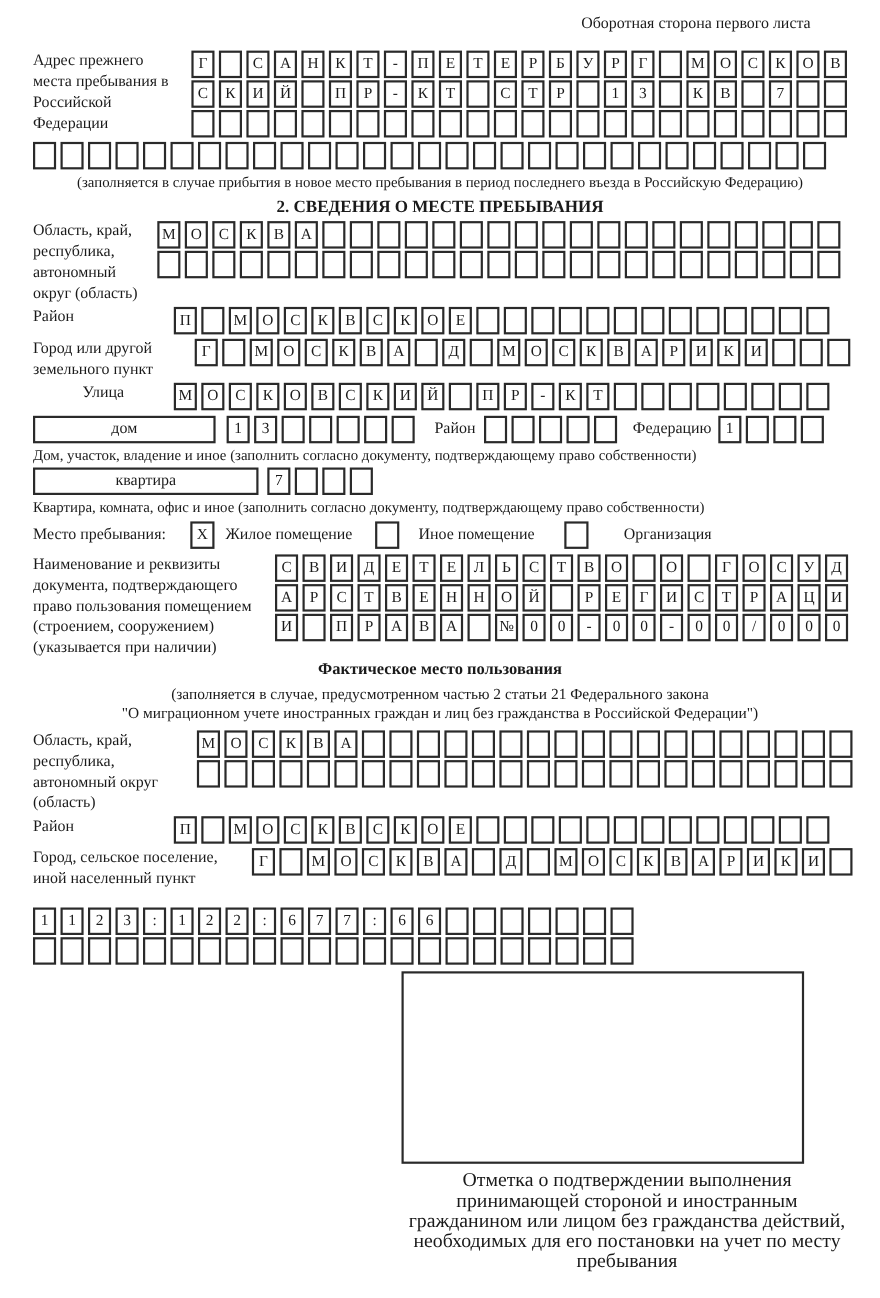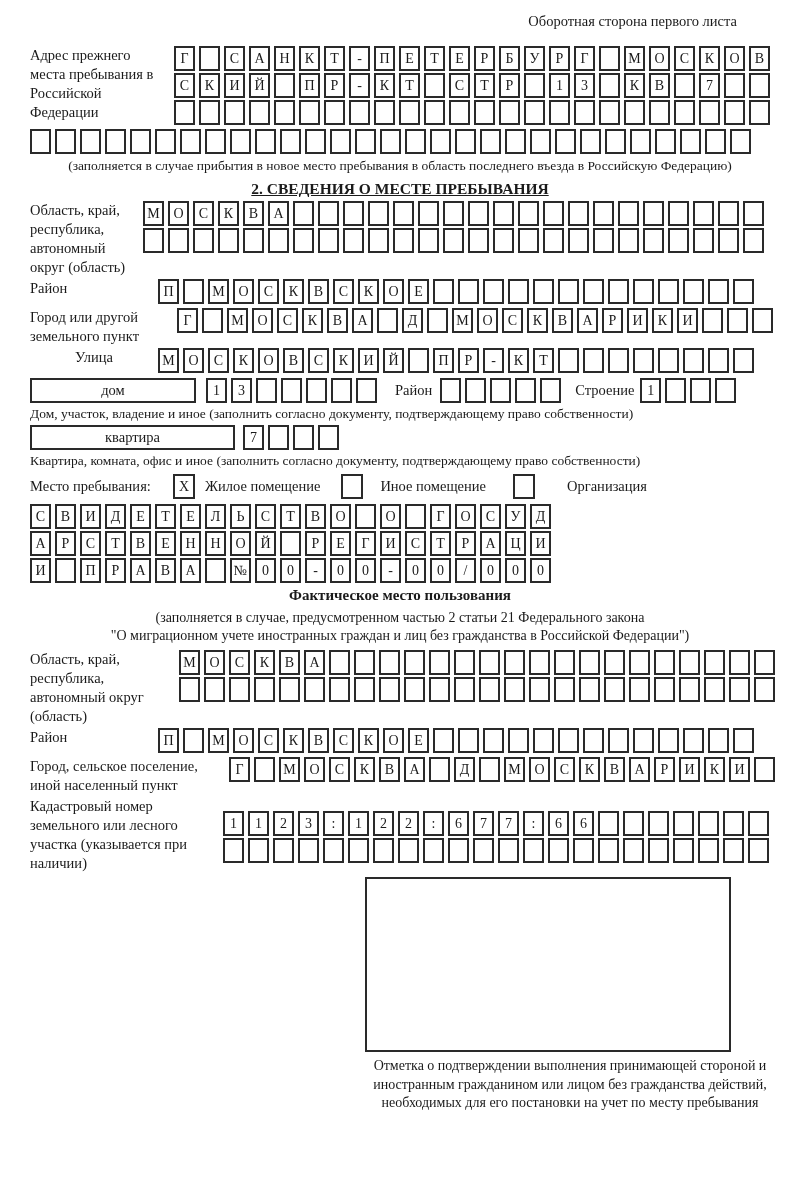--- a/index.html
+++ b/index.html
@@ -54,24 +54,24 @@
   .stamp-box{
     box-sizing:border-box;
     margin-left:335px;
     width:366px;height:175px;
     border:2px solid #2a2a2a;
     background:#fff;
   }
   .stamp-cap{
     margin-left:340px;width:400px;
     text-align:center;
-    font-size:14px;line-height:18.5px;
+    font-size:18px;line-height:18.5px;
     margin-top:5px;
   }
-  .mt2{margin-top:2px;} .mt3{margin-top:3px;} .mt4{margin-top:4px;text-decoration:underline;}
+  .mt2{margin-top:2px;} .mt3{margin-top:3px;} .mt4{margin-top:4px;}
   .mt5{margin-top:5px;} .mt14{margin-top:14px;}
 </style>
 </head>
 <body>
 
 <div class="page">
 
   <div class="hdr-note">Оборотная сторона первого листа</div>
 
   <div class="frow" style="margin-top:16px;">
@@ -181,21 +181,21 @@
       <span class="cell"></span>
       <span class="cell"></span>
       <span class="cell"></span>
       <span class="cell"></span>
       <span class="cell"></span>
       <span class="cell"></span>
       <span class="cell"></span>
       <span class="cell"></span>
       <span class="cell"></span>
     </div>
-  <div class="cap center mt3">(заполняется в случае прибытия в новое место пребывания в область последнего въезда в Российскую Федерацию)</div>
+  <div class="cap center mt3">(заполняется в случае прибытия в новое место пребывания в период последнего въезда в Российскую Федерацию)</div>
 
   <div class="sec-title mt4">2. СВЕДЕНИЯ О МЕСТЕ ПРЕБЫВАНИЯ</div>
 
   <div class="frow mt2">
     <div class="lbl" style="width:108px;margin-right:5px;">Область, край, республика, автономный округ (область)</div>
     <div class="rows">
       <div class="cellrow">
           <span class="cell">М</span>
           <span class="cell">О</span>
           <span class="cell">С</span>
@@ -354,21 +354,21 @@
         <span class="cell"></span>
       </div>
     <div class="inline-lbl" style="margin-left:14px;margin-right:8px;">Район</div>
     <div class="cellrow" style="margin-bottom:0;">
         <span class="cell"></span>
         <span class="cell"></span>
         <span class="cell"></span>
         <span class="cell"></span>
         <span class="cell"></span>
       </div>
-    <div class="inline-lbl" style="margin-left:10px;margin-right:6px;">Строение</div>
+    <div class="inline-lbl" style="margin-left:10px;margin-right:6px;">Федерацию</div>
     <div class="cellrow" style="margin-bottom:0;">
         <span class="cell">1</span>
         <span class="cell"></span>
         <span class="cell"></span>
         <span class="cell"></span>
       </div>
   </div>
   <div class="cap mt2">Дом, участок, владение и иное (заполнить согласно документу, подтверждающему право собственности)</div>
 
   <div class="frow mt3">
@@ -386,20 +386,21 @@
     <div class="inline-lbl" style="width:130px;margin-right:13px;">Место пребывания:</div>
     <span class="chk">X</span>
     <span class="inline-lbl" style="margin-left:10px;">Жилое помещение</span>
     <span class="chk" style="margin-left:21px;"></span>
     <span class="inline-lbl" style="margin-left:17px;">Иное помещение</span>
     <span class="chk" style="margin-left:27px;"></span>
     <span class="inline-lbl" style="margin-left:32px;">Организация</span>
   </div>
 
   <div class="frow mt5">
+    <div class="lbl" style="width:210px;margin-right:10px;">Наименование и реквизиты документа, подтверждающего право пользования помещением (строением, сооружением) (указывается при наличии)</div>
     <div class="rows">
       <div class="cellrow">
           <span class="cell">С</span>
           <span class="cell">В</span>
           <span class="cell">И</span>
           <span class="cell">Д</span>
           <span class="cell">Е</span>
           <span class="cell">Т</span>
           <span class="cell">Е</span>
           <span class="cell">Л</span>
@@ -580,21 +581,20 @@
         <span class="cell">А</span>
         <span class="cell">Р</span>
         <span class="cell">И</span>
         <span class="cell">К</span>
         <span class="cell">И</span>
         <span class="cell"></span>
       </div>
   </div>
 
   <div class="frow mt2">
-    <div class="lbl" style="width:186px;margin-right:7px;">Кадастровый номер земельного или лесного участка (указывается при наличии)</div>
     <div class="rows mt14">
       <div class="cellrow">
           <span class="cell">1</span>
           <span class="cell">1</span>
           <span class="cell">2</span>
           <span class="cell">3</span>
           <span class="cell">:</span>
           <span class="cell">1</span>
           <span class="cell">2</span>
           <span class="cell">2</span>

